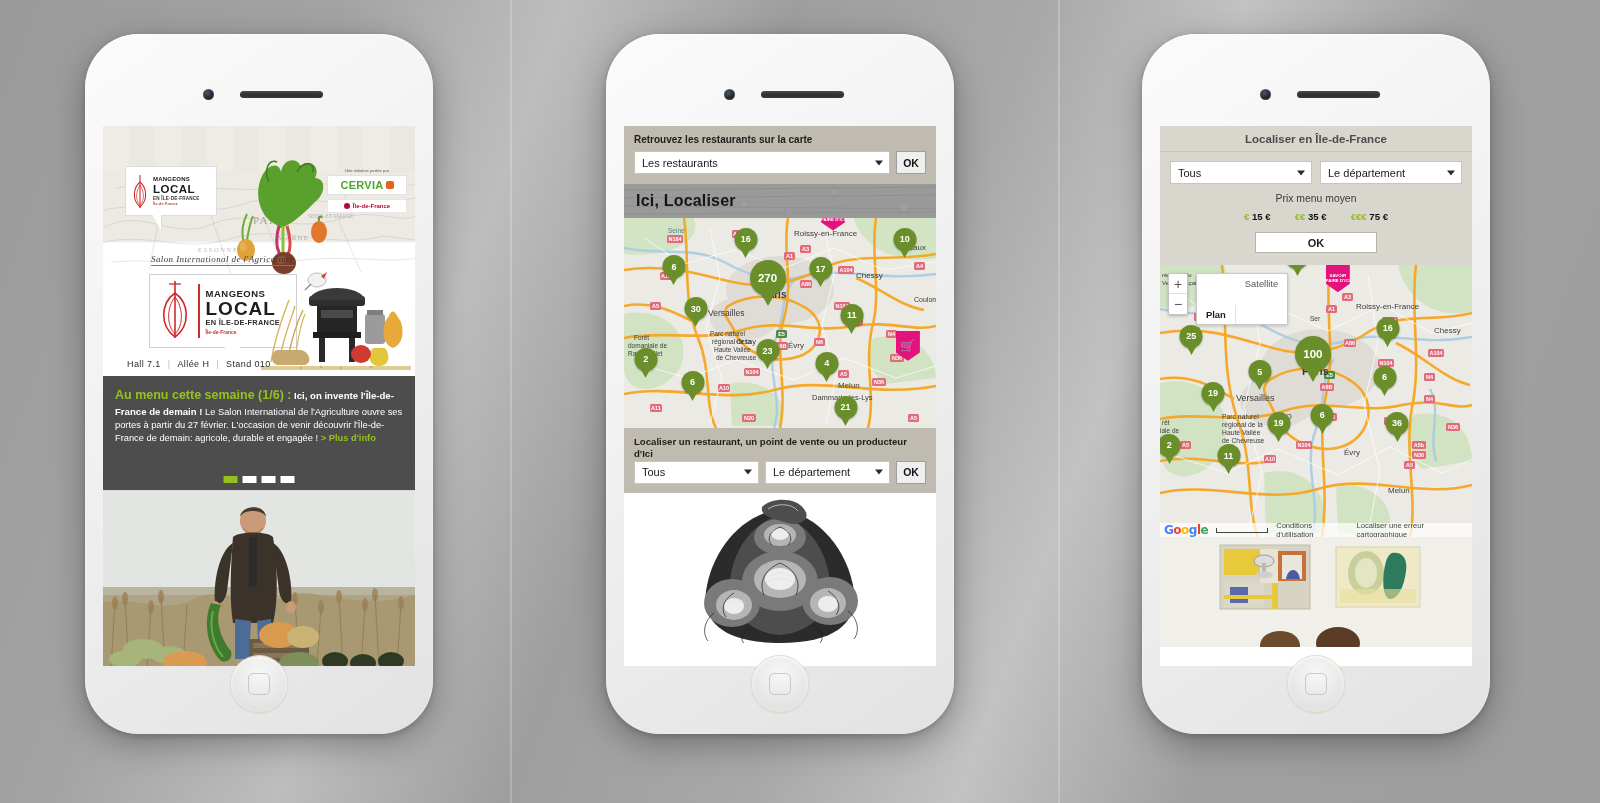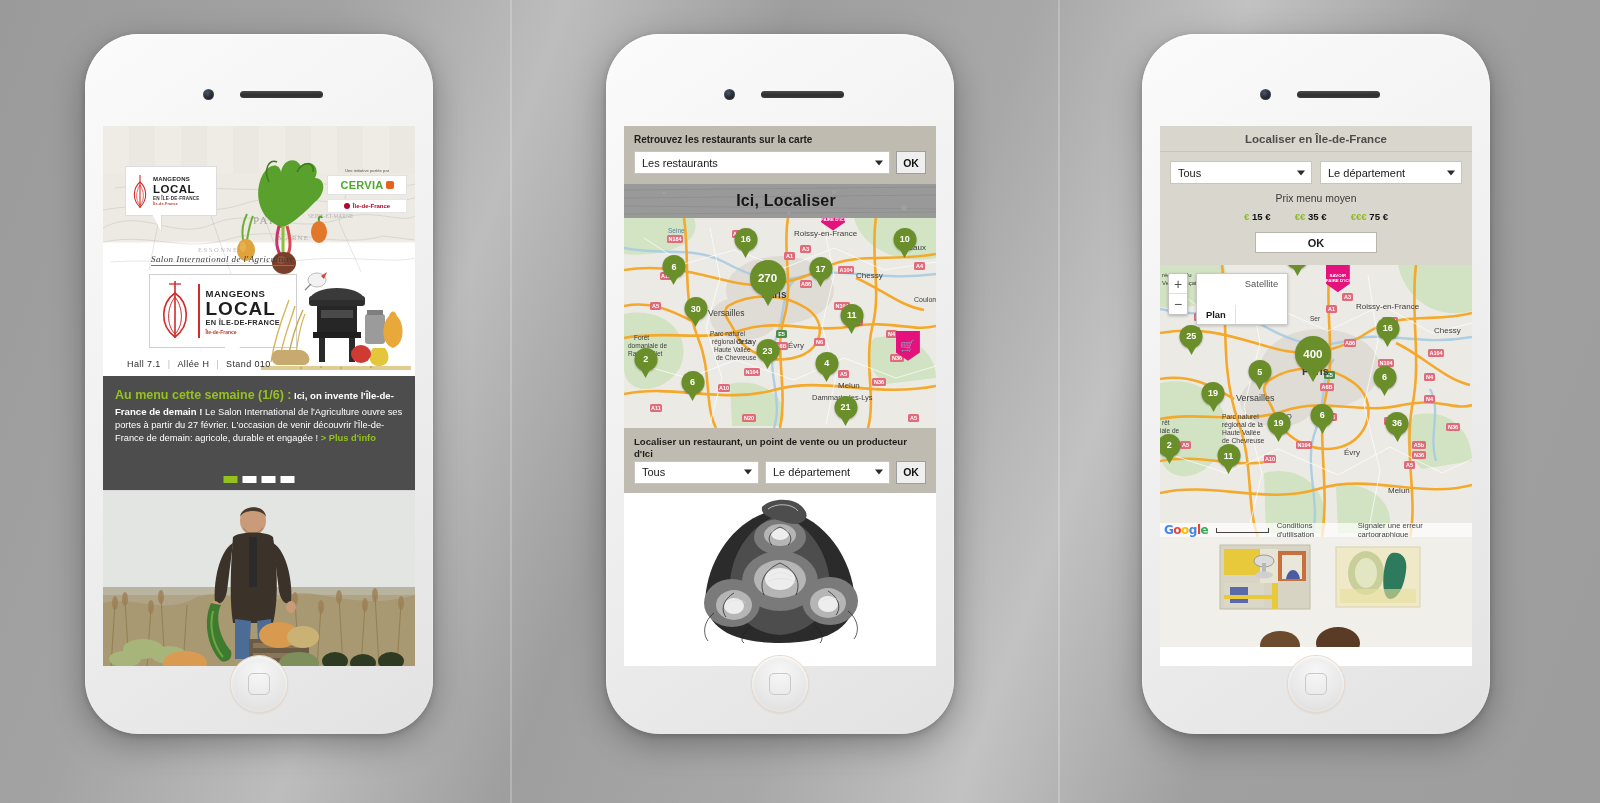--- a/index.html
+++ b/index.html
@@ -123,21 +123,21 @@
          display:flex; align-items:center; padding:0 20px 0 7px; font-size:11px; color:#1a1a1a; flex:1;}
   .sel .caret { position:absolute; right:6px; top:50%; transform:translateY(-50%);
          width:0;height:0;border-left:4px solid transparent;border-right:4px solid transparent;
          border-top:5px solid #2b2b2b; }
   .okbtn { background:#efefef; border:1px solid #9e9e9e; min-width:30px; height:23px;
          font-size:10.5px; font-weight:bold; color:#111; display:flex; align-items:center;
          justify-content:center; padding:0 6px; cursor:pointer;}
 
   .p2-title { height:34px; display:flex; align-items:center; padding-left:12px;
       background: linear-gradient(180deg,#9e9e9e,#8e8e8e 50%,#9a9a9a);
-      position:relative; overflow:hidden;justify-content:center;}
+      position:relative; overflow:hidden;}
   .p2-title span { font-size:16px; font-weight:bold; color:#151515; letter-spacing:.2px; z-index:2;}
 
   .p2-map { height:210px; position:relative; overflow:hidden; }
   .p2-bar2 { background:#bfbbb0; padding:8px 10px 9px 10px; }
   .p2-bar2 .lbl { font-size:9.6px; font-weight:bold; color:#1d1d1b; line-height:1.3; }
   .p2-cabbage { height:150px; background:#fff; position:relative; overflow:hidden; }
 
   
   .p3-head { background:#d9d6cd; text-align:center; padding:7px 0 6px; font-size:11.5px;
      font-weight:bold; color:#4c4c4c; border-bottom:1px solid #c8c4ba;}
@@ -947,21 +947,21 @@
         </div>
       <div class="pin sm" style="left:10%;top:33%">
         <div class="body">25</div>
           <div class="tip"></div>
         </div>
       <div class="pin sm" style="left:73%;top:30%">
         <div class="body">16</div>
           <div class="tip"></div>
         </div>
       <div class="pin big" style="left:49%;top:43%">
-        <div class="body">400</div>
+        <div class="body">100</div>
           <div class="tip"></div>
         </div>
       <div class="pin sm" style="left:32%;top:46%">
         <div class="body">5</div>
           <div class="tip"></div>
         </div>
       <div class="pin sm" style="left:72%;top:48%">
         <div class="body">6</div>
           <div class="tip"></div>
         </div>
@@ -991,21 +991,21 @@
         </div>
 
       <div class="shield" style="left:57%;top:10%">
         <div class="sf">SAVOIR FAIRE D'ICI</div>
       </div>
 
       <div class="gfooter">
         <span class="glogo"><span class="b">G</span><span class="r">o</span><span class="y">o</span><span class="b">g</span><span class="r">l</span><span class="g">e</span></span>
         <span class="scalebar"></span>
         <span>Conditions d'utilisation</span>
-        <span>Signaler une erreur cartographique</span>
+        <span>Localiser une erreur cartographique</span>
       </div>
     </div>
 
     <div class="p3-photo">
       <svg viewBox="0 0 312 110" width="312" height="110" preserveAspectRatio="xMidYMin slice">
         <rect width="312" height="110" fill="#f1efe9"></rect>
         <rect x="60" y="8" width="90" height="64" fill="#d8d4c4" stroke="#c2bda9"></rect>
         <rect x="64" y="12" width="36" height="26" fill="#e8c93c"></rect>
         <rect x="100" y="12" width="18" height="34" fill="#e8e4d4"></rect>
         <rect x="118" y="14" width="28" height="30" fill="#c8703c"></rect>

